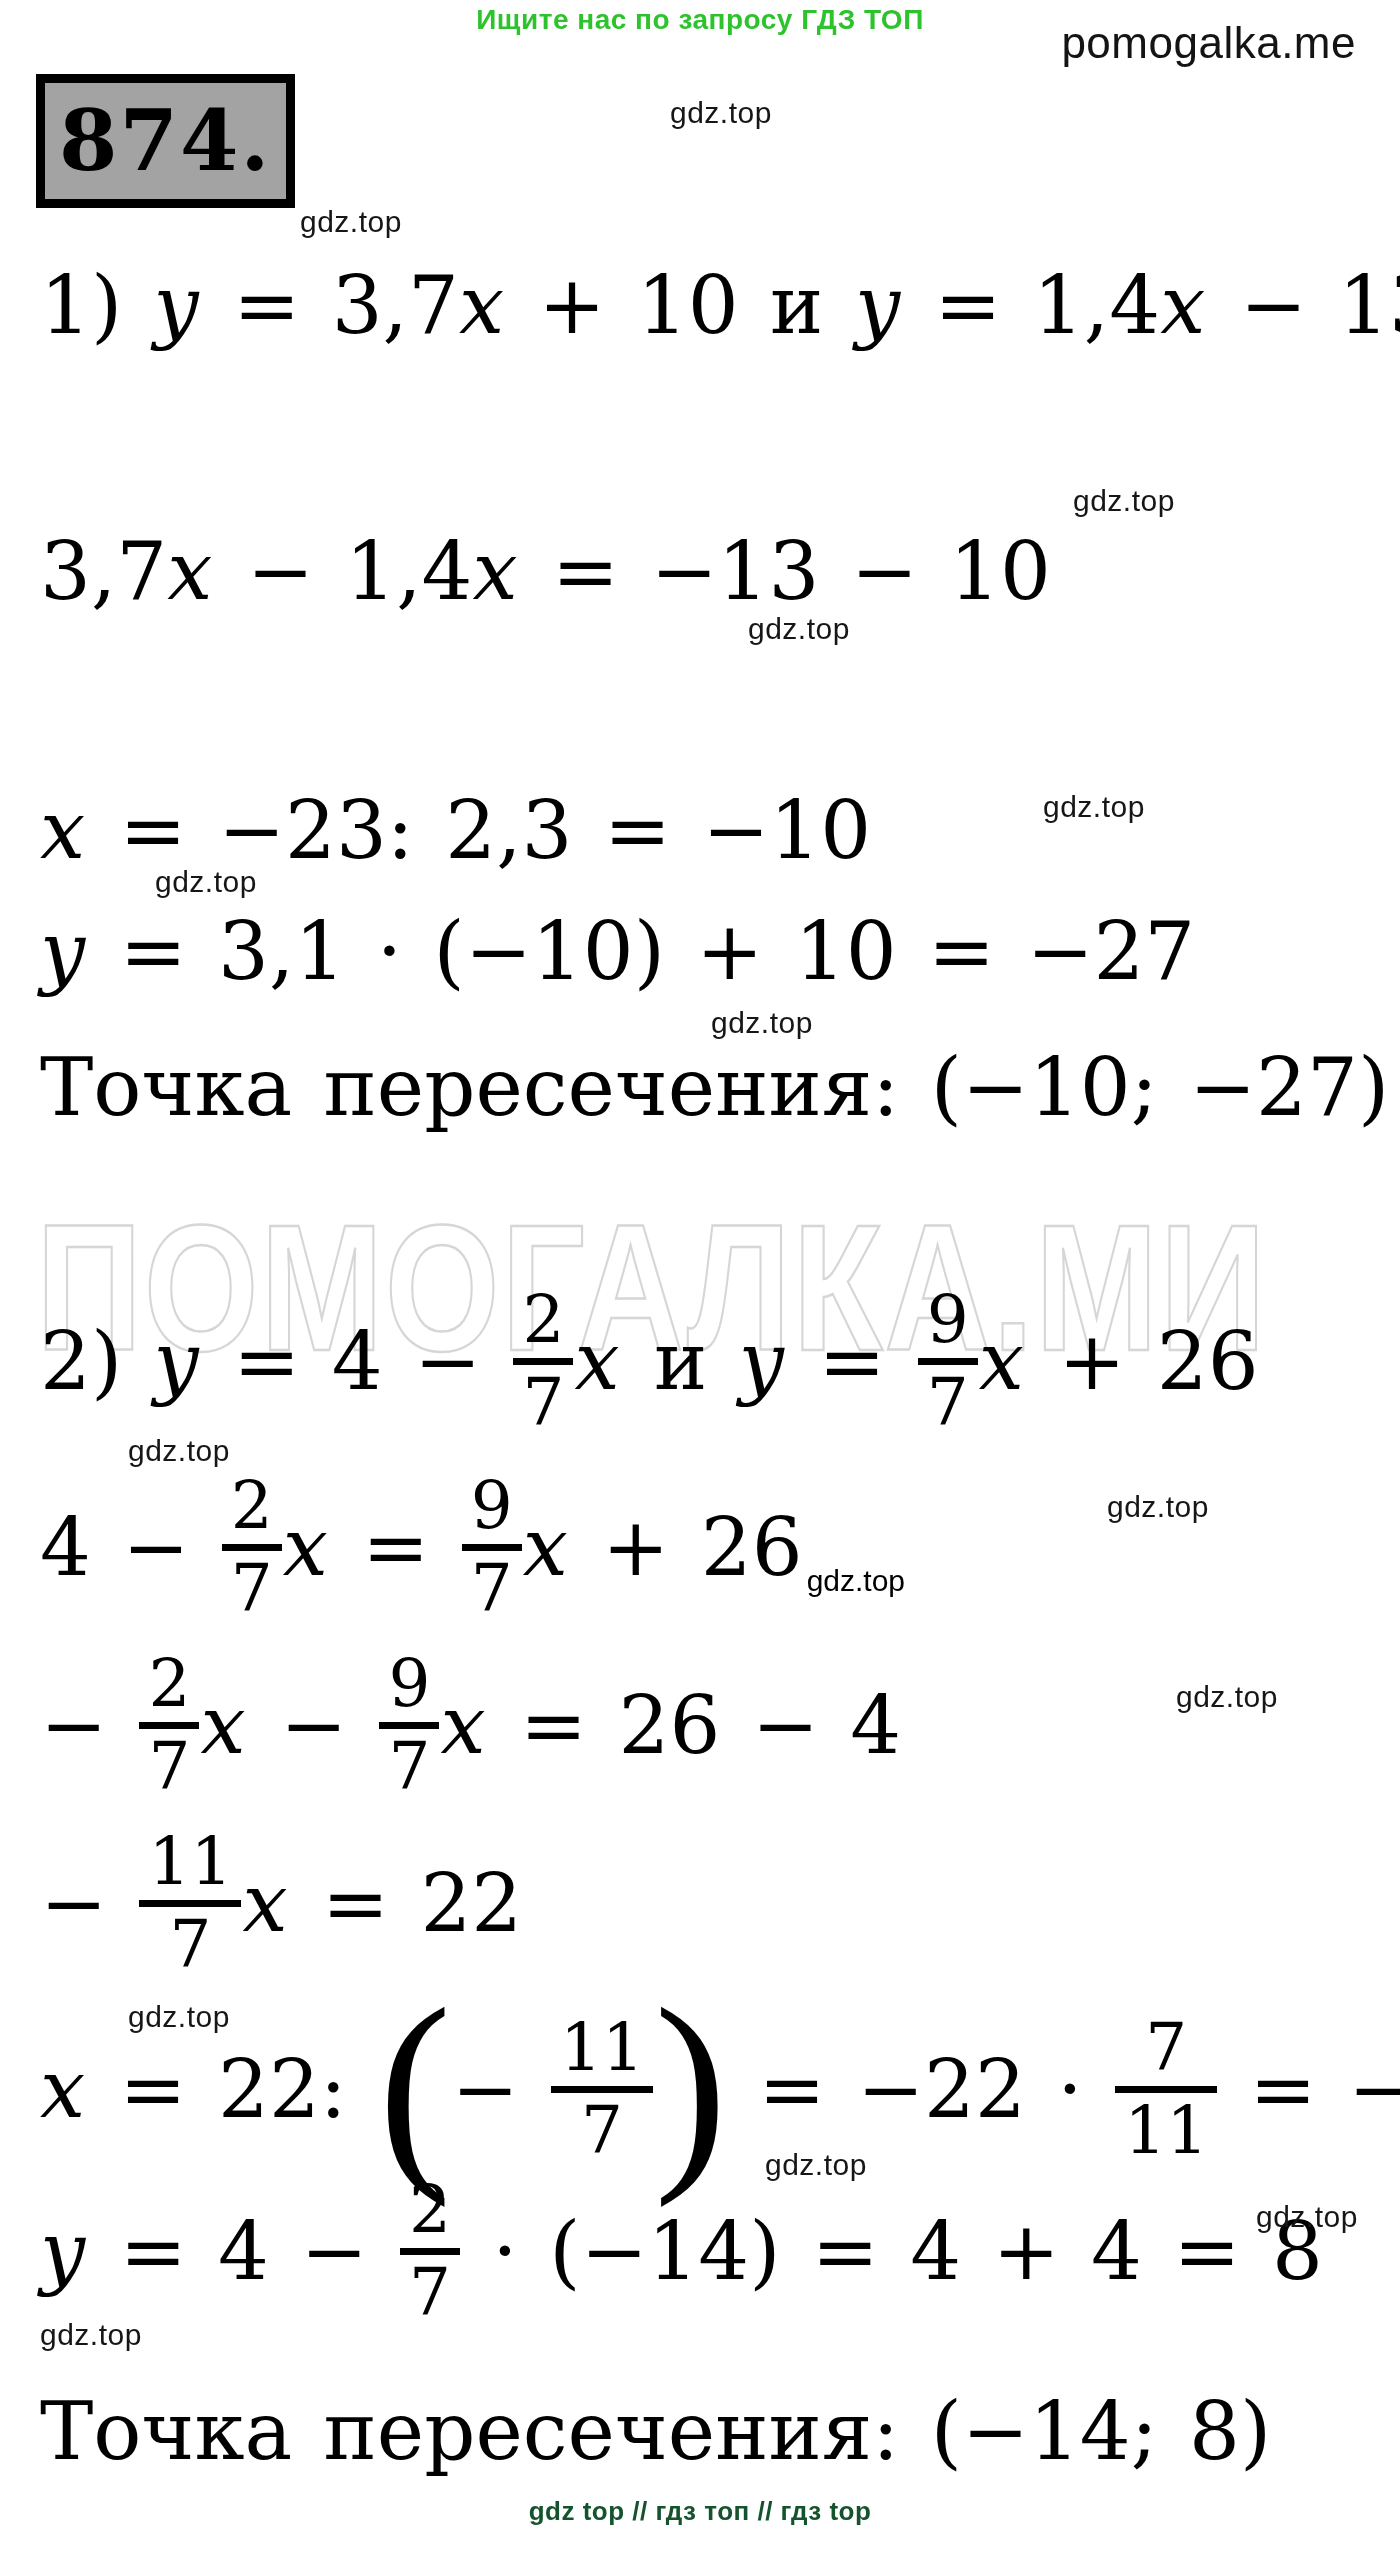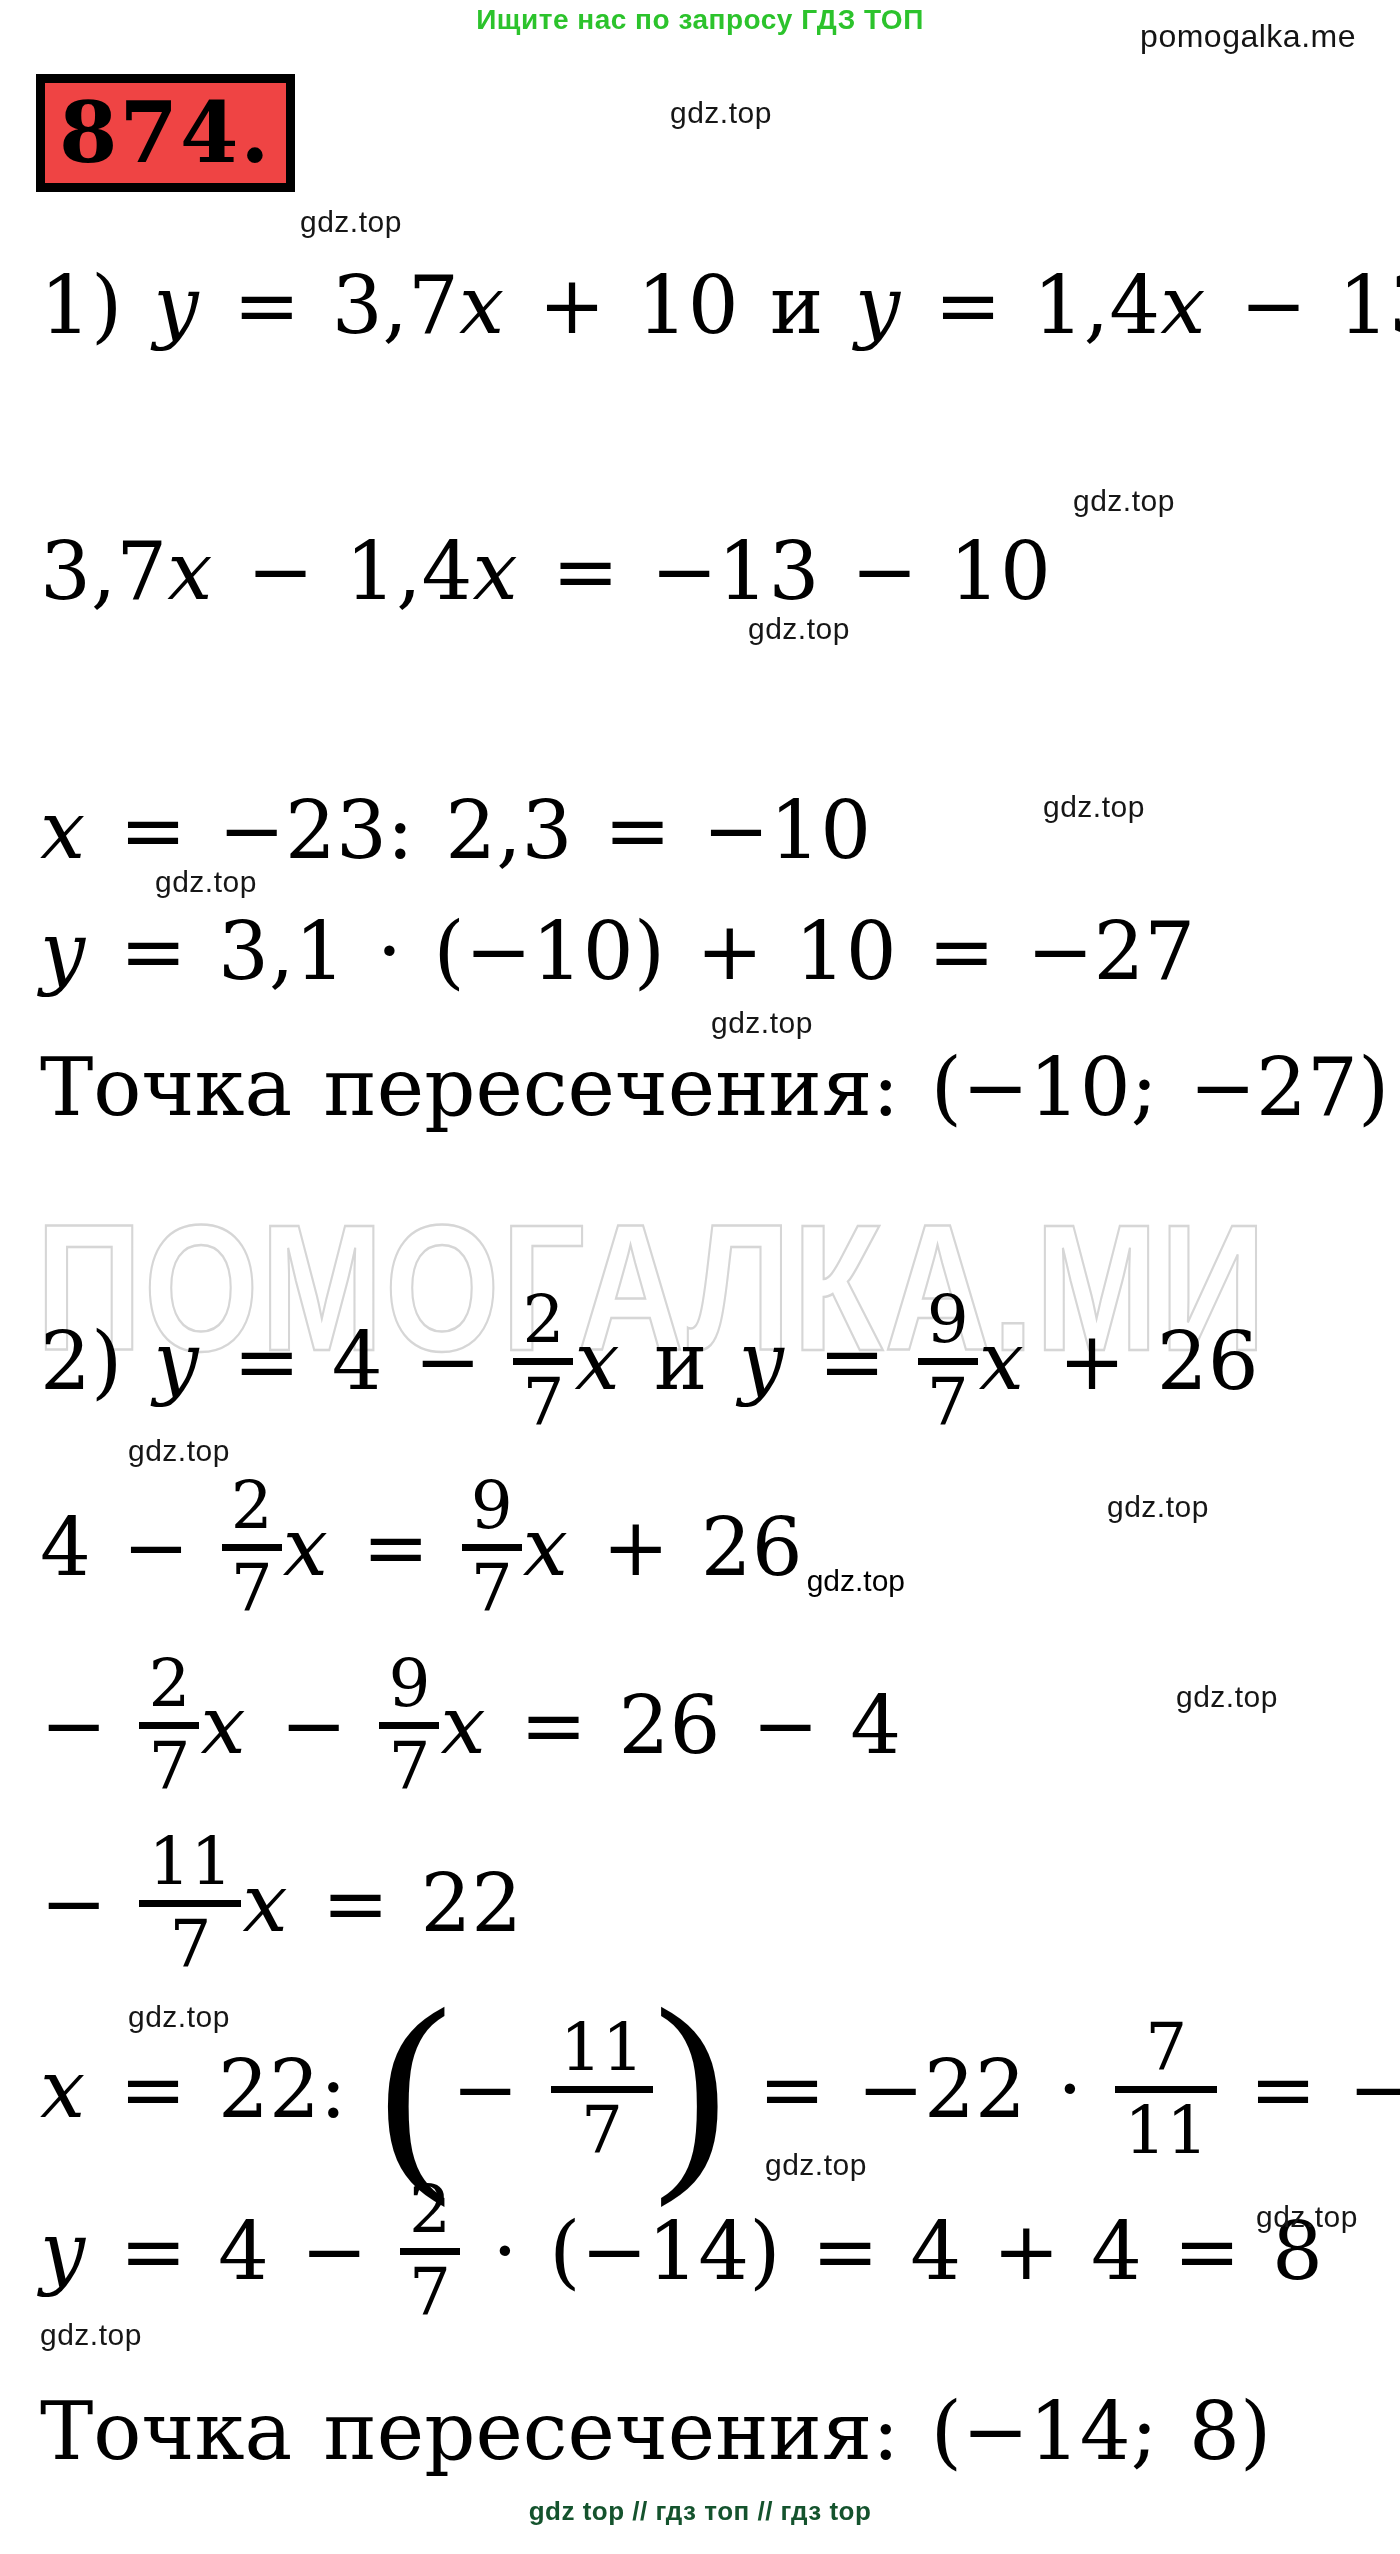--- a/index.html
+++ b/index.html
@@ -2,23 +2,23 @@
 <html><head>
 <meta charset="utf-8">
 <style>
   html,body{margin:0;padding:0;background:#ffffff;}
   .page{position:relative;width:1400px;height:2554px;background:#ffffff;overflow:hidden;
         font-family:"Liberation Sans",sans-serif;color:#000;}
 
   
   .promo{position:absolute;top:4px;left:0;right:0;text-align:center;
          font-size:28px;font-weight:bold;letter-spacing:.5px;}
-  .site{position:absolute;top:18px;right:44px;font-size:32px;color:#141414;letter-spacing:.5px;}
-  .numbox{position:absolute;left:36px;top:74px;border:9px solid #000;background:#ef4444;
-          padding:4px 14px;}
+  .site{position:absolute;top:18px;right:44px;font-size:44px;color:#141414;letter-spacing:.5px;}
+  .numbox{position:absolute;left:36px;top:74px;border:9px solid #000;background:#a3a3a3;
+          padding:12px 14px;}
   .numbox span{font-family:"DejaVu Serif","Liberation Serif",serif;font-weight:bold;
           font-size:84px;line-height:92px;letter-spacing:2px;}
 
   
   .eq{position:absolute;left:40px;white-space:nowrap;
       font-family:"DejaVu Serif","Liberation Serif",serif;font-size:80px;line-height:1.2;
       word-spacing:6px;color:#000;}
   .eq-txt{font-style:normal;}
   .eq-var{font-style:italic;padding-right:3px;}
   .frac{display:inline-block;text-align:center;vertical-align:middle;margin:0 10px;

